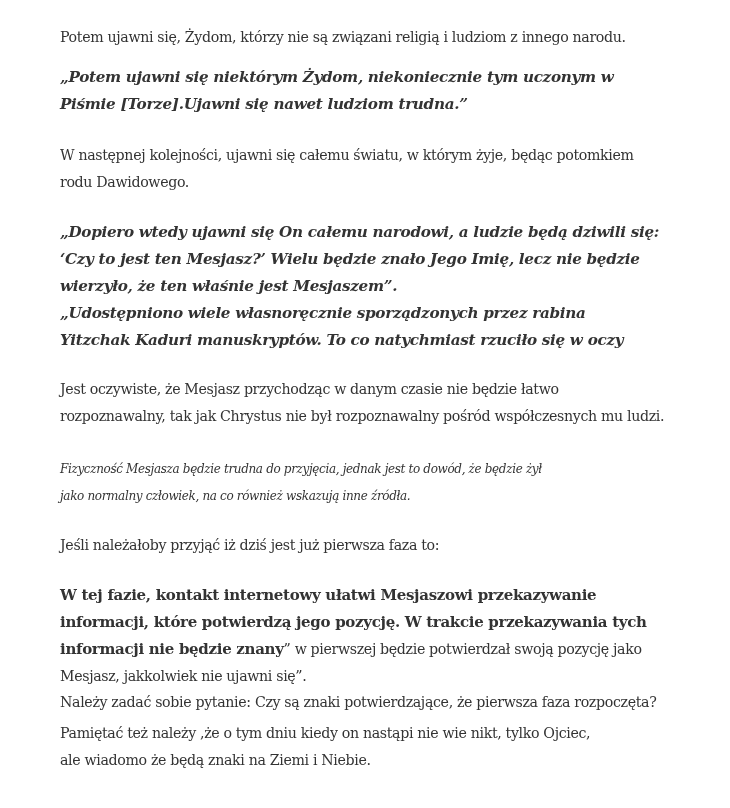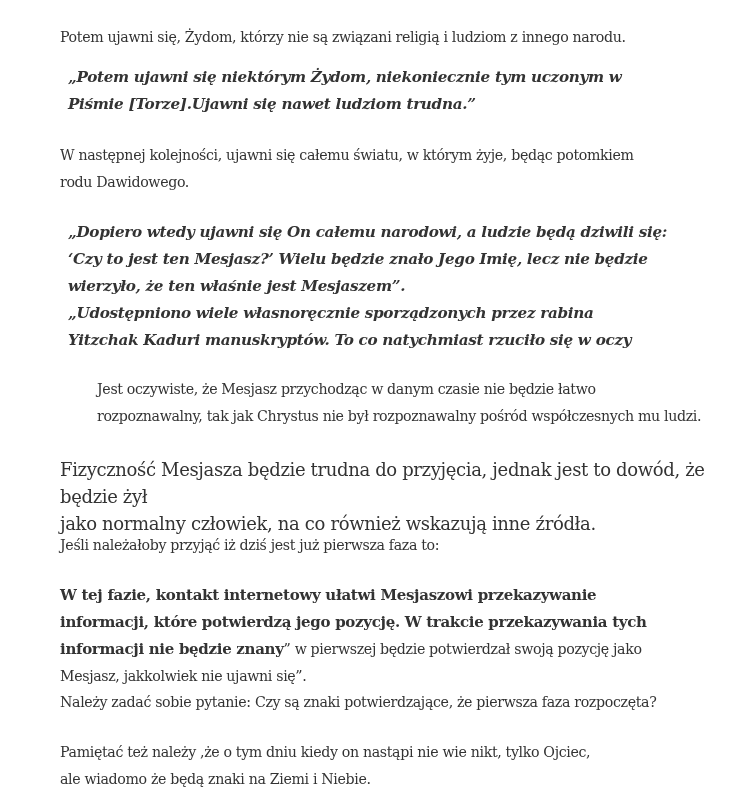--- a/index.html
+++ b/index.html
@@ -4,33 +4,33 @@
 <style>
   html, body { margin: 0; padding: 0; background: #ffffff; }
   body { width: 730px; height: 808px; overflow: hidden; }
   .content {
     position: absolute; left: 60px; top: 14px; width: 650px;
     font-family: "DejaVu Serif", "Liberation Serif", serif;
     color: #333333;
   }
   p { margin: 0; }
   .reg { font-size: 14.2px; line-height: 27px; letter-spacing: -0.35px; }
-  .quote { font-size: 15.2px; line-height: 27px; font-style: italic; font-weight: bold; letter-spacing: -0.3px; margin-left: 8px; }
-  .ital { font-size: 18px; line-height: 27px; letter-spacing: -0.35px; }
+  .quote { font-size: 15.2px; line-height: 27px; font-style: italic; font-weight: bold; letter-spacing: -0.3px; }
+  .ital { font-size: 12px; line-height: 27px; font-style: italic; letter-spacing: -0.35px; }
   .bold { font-weight: bold; font-size: 15px; letter-spacing: -0.3px; }
   .p1 { position: absolute; top: 0; margin-top: 10px; }
   .p2 { position: absolute; top: 50px; }
   .p3 { position: absolute; top: 128px; }
   .p4 { position: absolute; top: 205px; }
-  .p5 { position: absolute; top: 362px; margin-left: 37px; }
+  .p5 { position: absolute; top: 362px; }
   .p6 { position: absolute; top: 442px; }
   .p7 { position: absolute; top: 518px; }
   .p8 { position: absolute; top: 568px; }
   .p9 { position: absolute; top: 675px; }
-  .p10 { position: absolute; top: 725px; }
+  .p10 { position: absolute; top: 706px; }
 </style>
 </head>
 <body>
 
 <div class="content">
   <p class="reg p1"><span>Potem ujawni się, Żydom, którzy nie są związani religią i ludziom z innego narodu.</span></p>
 
   <p class="quote p2">
     <span>„Potem ujawni się niektórym Żydom, niekoniecznie tym uczonym w</span><br>
     <span>Piśmie [Torze].Ujawni się nawet ludziom trudna.”</span>

